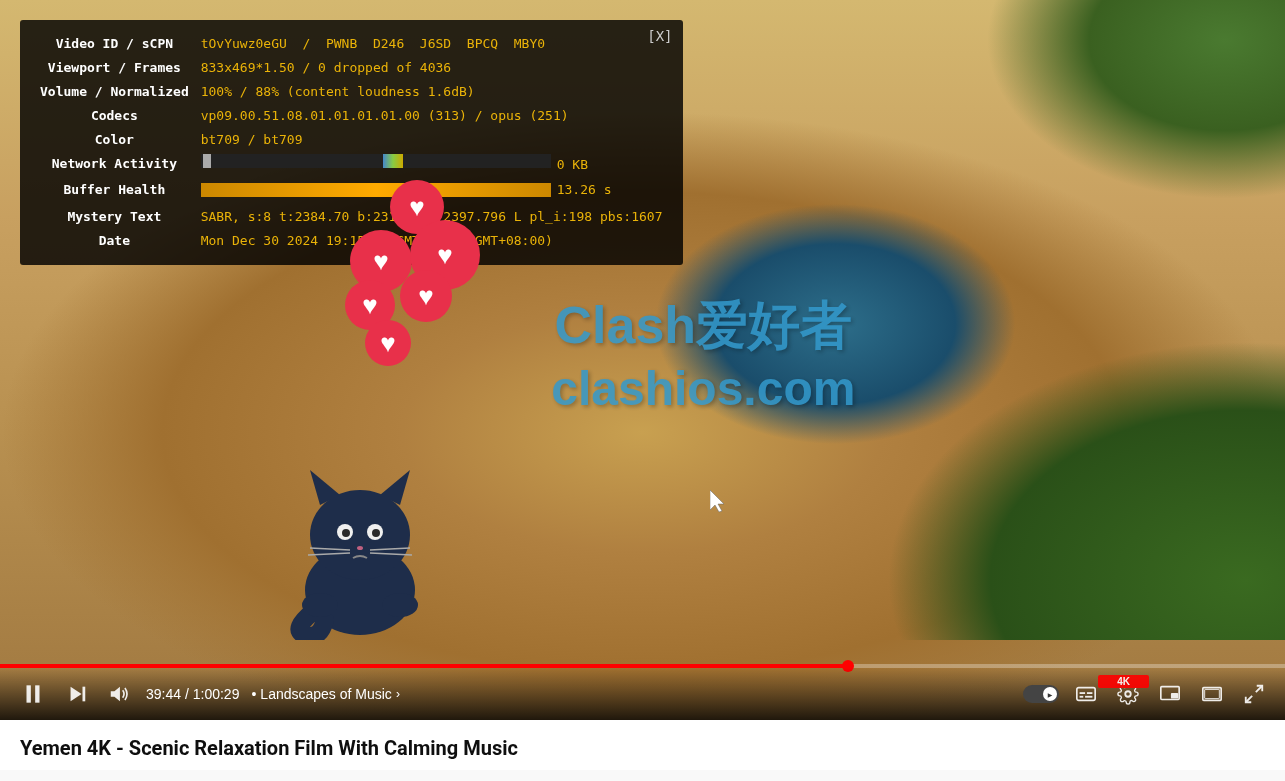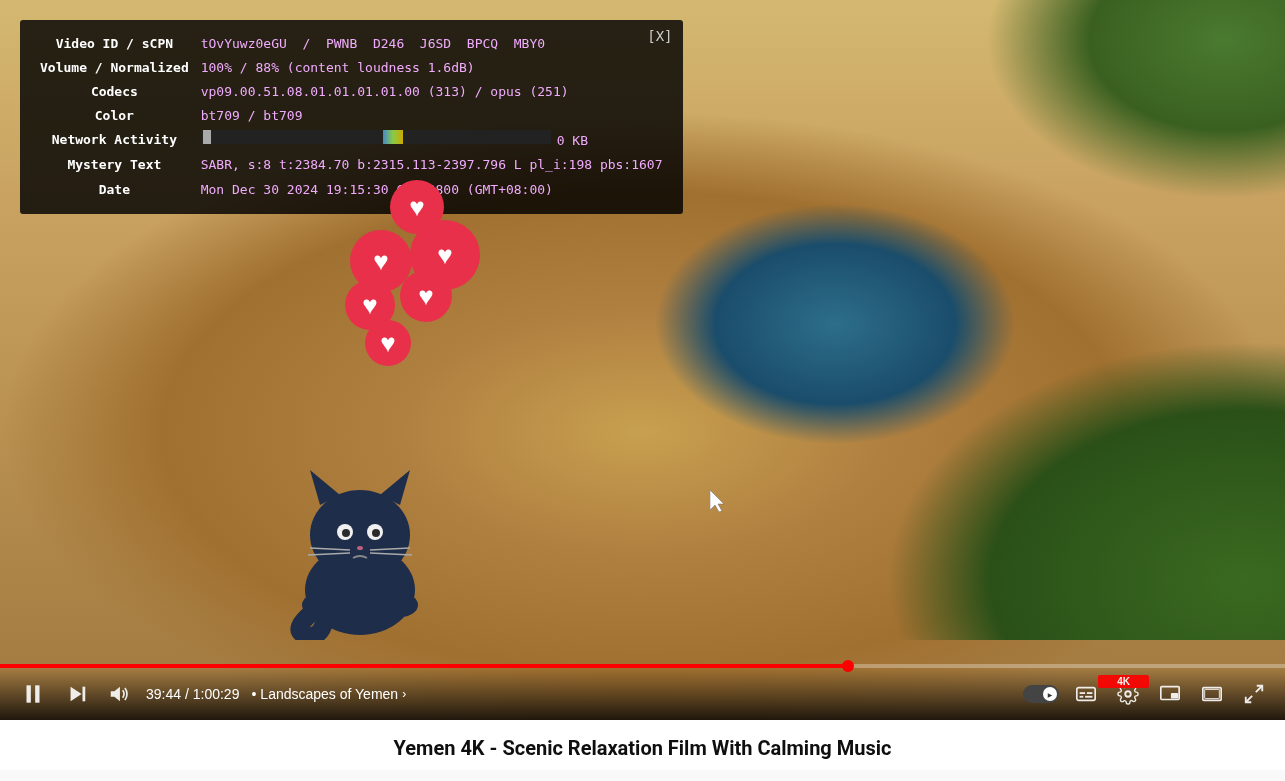--- a/index.html
+++ b/index.html
@@ -71,21 +71,21 @@
 
     .debug-table .label-col {
       text-align: center;
       font-weight: bold;
       white-space: nowrap;
       padding-right: 8px;
       color: #ffffff;
     }
 
     .debug-table .value-col {
-      color: #f0abfc;
+      color: #eab308;
     }
 
     .close-btn {
       position: absolute;
       top: 8px;
       right: 10px;
       color: #ccc;
       font-size: 14px;
       cursor: pointer;
       background: none;
@@ -359,23 +359,22 @@
       top: -4px;
       right: -6px;
     }
 
     .gear-wrapper {
       position: relative;
     }
 
     
     .video-title-area {
-      padding: 16px 28px 10px;
+      padding: 16px 20px 10px;
       background: #fff;
-      text-align: center;
     }
 
     .video-title {
       font-size: 20px;
       font-weight: bold;
       color: #0f0f0f;
       font-family: 'Roboto', Arial, sans-serif;
     }
 
     
@@ -399,20 +398,24 @@
   <div class="green-patch"></div>
   <div class="green-patch-br"></div>
 
   <div class="debug-overlay">
     <button class="close-btn">[X]</button>
     <table class="debug-table">
       <tbody>
         <tr>
           <td class="label-col">Video ID / sCPN</td>
           <td class="value-col">tOvYuwz0eGU &nbsp;/&nbsp; PWNB &nbsp;D246 &nbsp;J6SD &nbsp;BPCQ &nbsp;MBY0</td>
+        </tr>
+        <tr>
+          <td class="label-col">Viewport / Frames</td>
+          <td class="value-col">833x469*1.50 / 0 dropped of 4036</td>
         </tr>
         <tr>
           <td class="label-col">Volume / Normalized</td>
           <td class="value-col">100% / 88% (content loudness 1.6dB)</td>
         </tr>
         <tr>
           <td class="label-col">Codecs</td>
           <td class="value-col">vp09.00.51.08.01.01.01.01.00 (313) / opus (251)</td>
         </tr>
         <tr>
@@ -426,40 +429,55 @@
               <span class="bar-container">
                 <span class="bar-fill-network"></span>
                 <span class="bar-network-spike1"></span>
                 <span class="bar-network-spike2"></span>
               </span>
               0 KB
             </span>
           </td>
         </tr>
         <tr>
+          <td class="label-col">Buffer Health</td>
+          <td class="value-col">
+            <span style="display:inline-flex;align-items:center;">
+              <span class="bar-container">
+                <span class="bar-fill-buffer"></span>
+              </span>
+              13.26 s
+            </span>
+          </td>
+        </tr>
+        <tr>
           <td class="label-col">Mystery Text</td>
           <td class="value-col">SABR, s:8 t:2384.70 b:2315.113-2397.796 L pl_i:198 pbs:1607</td>
         </tr>
         <tr>
           <td class="label-col">Date</td>
           <td class="value-col">Mon Dec 30 2024 19:15:30 GMT+0800 (GMT+08:00)</td>
         </tr>
       </tbody>
     </table>
   </div>
 
   <div class="hearts-container">
     <div class="heart heart-1"></div>
     <div class="heart heart-2"></div>
     <div class="heart heart-3"></div>
     <div class="heart heart-4"></div>
     <div class="heart heart-5"></div>
     <div class="heart heart-6"></div>
   </div>
 
+  <div class="watermark">
+    <div class="watermark-main">Clash爱好者</div>
+    <div class="watermark-sub">clashios.com</div>
+  </div>
 
   <div class="cat-mascot">
     <svg class="cat-svg" viewBox="0 0 160 200" xmlns="http://www.w3.org/2000/svg">
 
       <ellipse cx="80" cy="150" rx="55" ry="45" fill="#1e2d4a"></ellipse>
 
       <ellipse cx="80" cy="95" rx="50" ry="45" fill="#1e2d4a"></ellipse>
 
       <polygon points="40,65 30,30 60,55" fill="#1e2d4a"></polygon>
       <polygon points="120,65 130,30 100,55" fill="#1e2d4a"></polygon>
@@ -523,21 +541,21 @@
     </button>
 
     <span class="time-display">
       <span>39:44</span>
       <span> / </span>
       <span>1:00:29</span>
     </span>
 
     <span class="chapter-info">
       <span> • </span>
-      <span class="chapter-name">Landscapes of Yemen</span>
+      <span class="chapter-name">Landscapes of Music</span>
       <span class="chapter-chevron">›</span>
     </span>
 
     <div class="spacer"></div>
 
     <div class="autoplay-toggle">
       <div class="toggle-track">
         <div class="toggle-thumb"></div>
       </div>
     </div>

